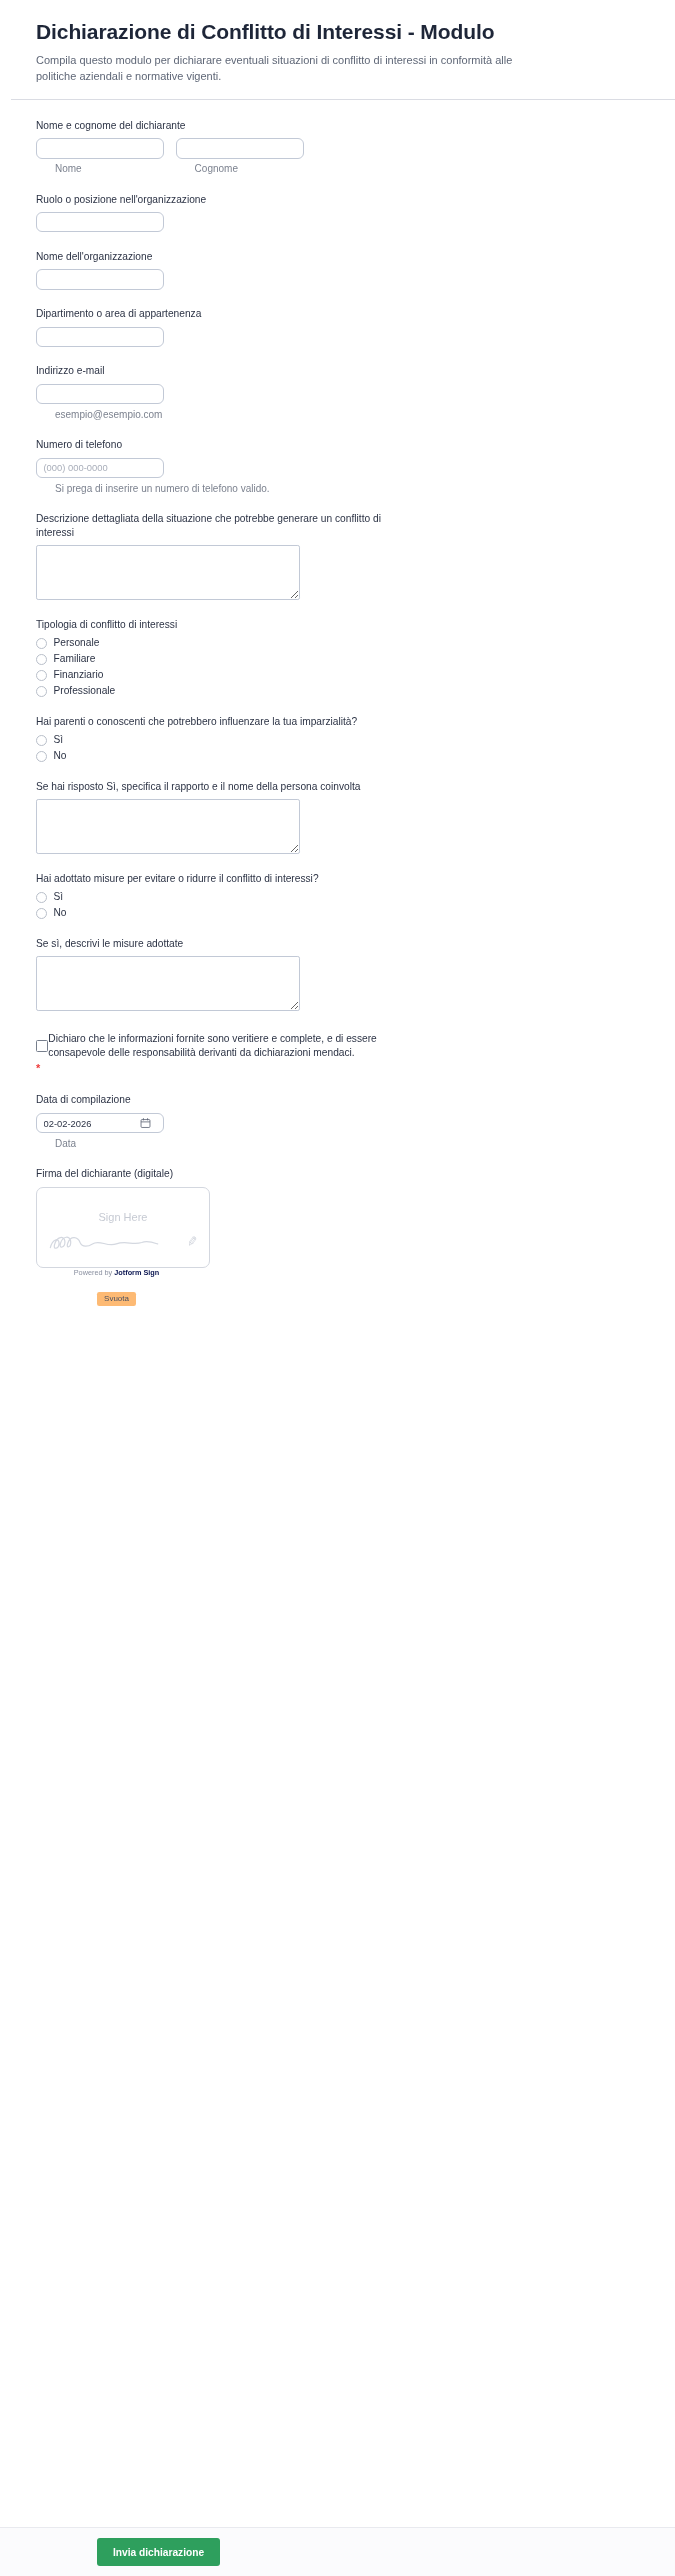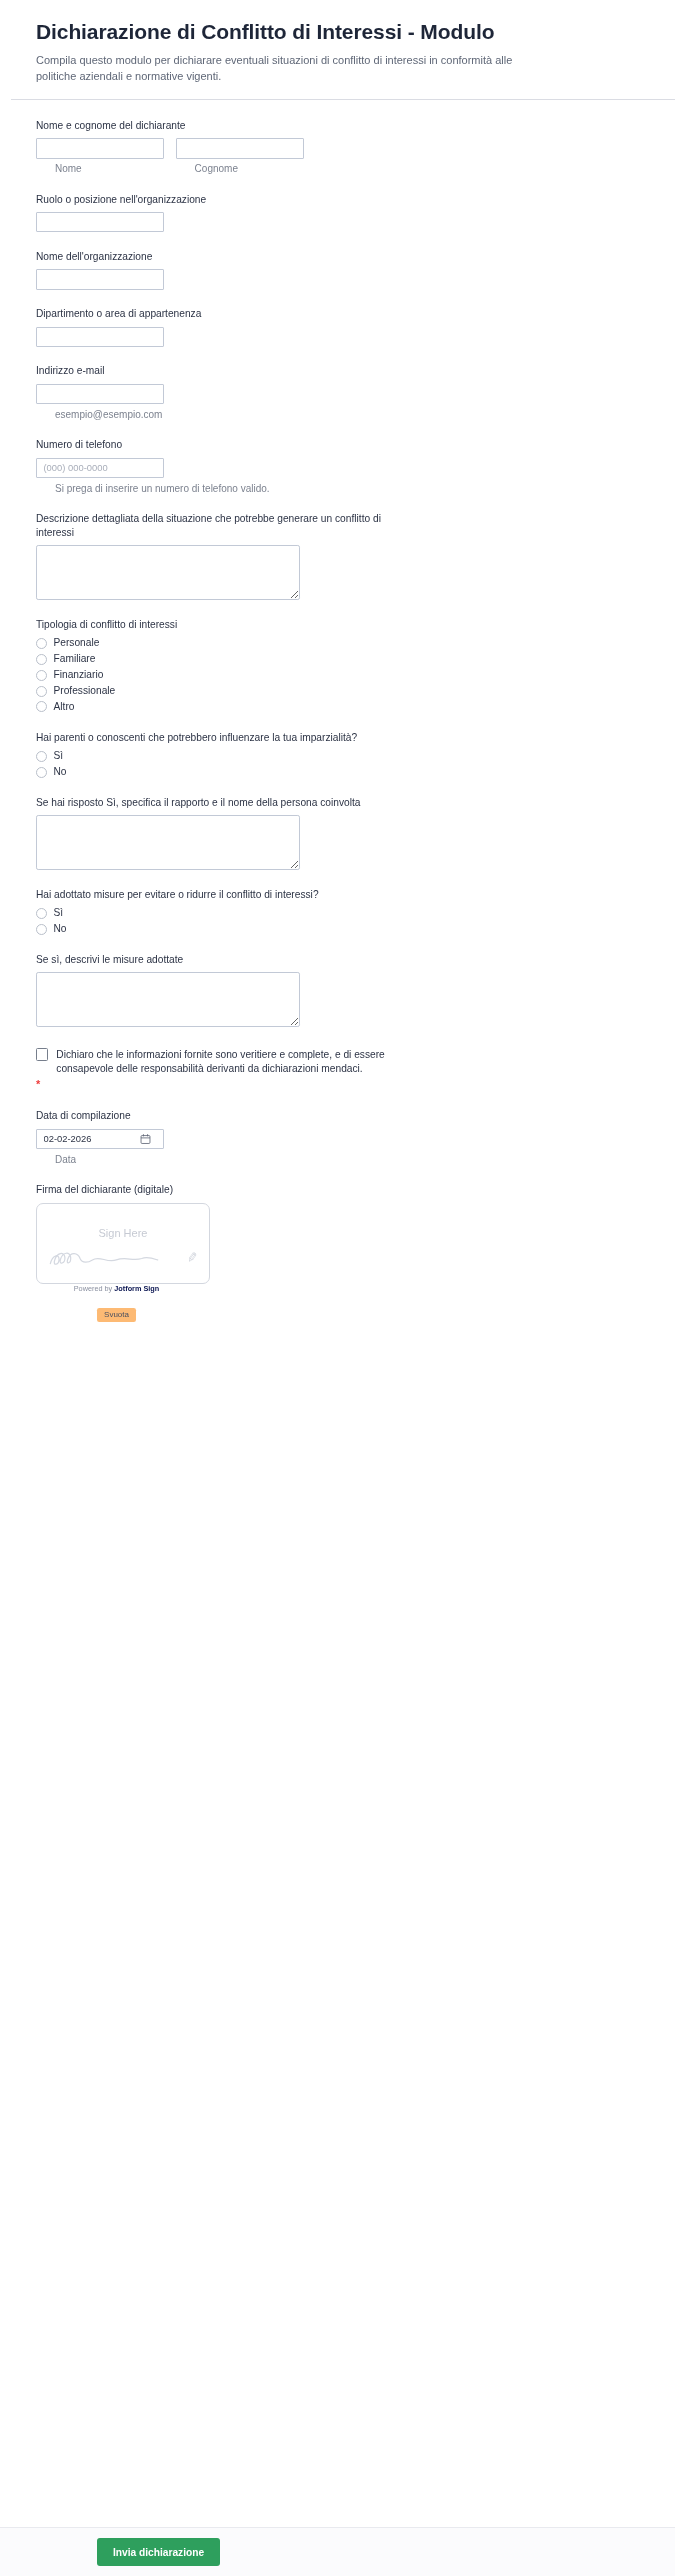--- a/index.html
+++ b/index.html
@@ -25,21 +25,21 @@
   .divider { height:0.7px; background:#dadce3; margin:0 -25px 19px -25px; }
 
   .field { margin-bottom:11.6px; }
   .field.roomy { margin-bottom:17.4px; }
   .field-label {
     font-size:10.2px; line-height:1.35; color:#2c3345;
     max-width:378px; margin-bottom:5.8px;
   }
   .text-input {
     width:128px; height:20.3px;
-    border:0.7px solid #c2c9d6; border-radius:1px;
+    border:0.7px solid #c2c9d6; border-radius:6px;
     padding:0 6.5px; font-size:9.4px; color:#2c3345;
     background:#fff; font-family:inherit; outline:none;
   }
   .text-input::placeholder { color:#a9aeba; }
   .name-row { display:flex; gap:11.6px; }
   .sublabel { font-size:10px; color:#7c828f; margin-top:3.6px; line-height:1.3;margin-left:19px; }
 
   .area-input {
     display:block; width:264px; height:55px;
     border:0.7px solid #c2c9d6; border-radius:2.2px;
@@ -48,21 +48,21 @@
   }
 
   .option-row { display:flex; align-items:center; gap:6.5px; margin-bottom:3.6px; cursor:pointer; }
   .radio-circle {
     width:11px; height:11px; flex:none;
     border:0.7px solid #b9bfca; border-radius:50%; background:#fff;
   }
   .option-label { font-size:10.2px; color:#2c3345; line-height:12.3px; }
 
   .checkbox-field { margin:20.3px 0 19px 0; max-width:392px; }
-  .checkbox-row { display:flex; align-items:flex-start; gap:8px; cursor:pointer; }
+  .checkbox-row { display:flex; align-items:center; gap:0; cursor:pointer; }
   .checkbox-square {
     width:12.3px; height:12.3px; flex:none; margin-top:0.7px;
     border:0.7px solid #767e8c; border-radius:1.5px; background:#fff;
   }
   .checkbox-label { font-size:10.2px; line-height:14px; color:#2c3345; }
   .required-star { color:#ee3a3a; font-size:11px; font-weight:700; margin-top:3.6px; line-height:1; }
 
   .date-wrap { position:relative; width:120px; }
   .date-wrap .text-input { width:128px; padding-right:20.3px; }
   .cal-icon {
@@ -172,24 +172,20 @@
       <span class="radio-circle"></span>
       <span class="option-label">Familiare</span>
     </div>
     <div class="option-row">
       <span class="radio-circle"></span>
       <span class="option-label">Finanziario</span>
     </div>
     <div class="option-row">
       <span class="radio-circle"></span>
       <span class="option-label">Professionale</span>
-    </div>
-    <div class="option-row">
-      <span class="radio-circle"></span>
-      <span class="option-label">Altro</span>
     </div>
   </div>
 
   <div class="field roomy">
     <div class="field-label">Hai parenti o conoscenti che potrebbero influenzare la tua imparzialità?</div>
     <div class="option-row">
       <span class="radio-circle"></span>
       <span class="option-label">Sì</span>
     </div>
     <div class="option-row">

